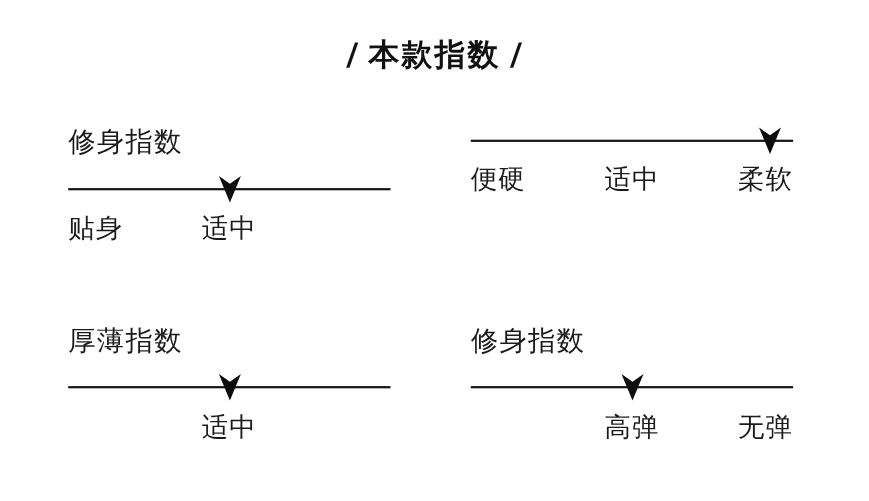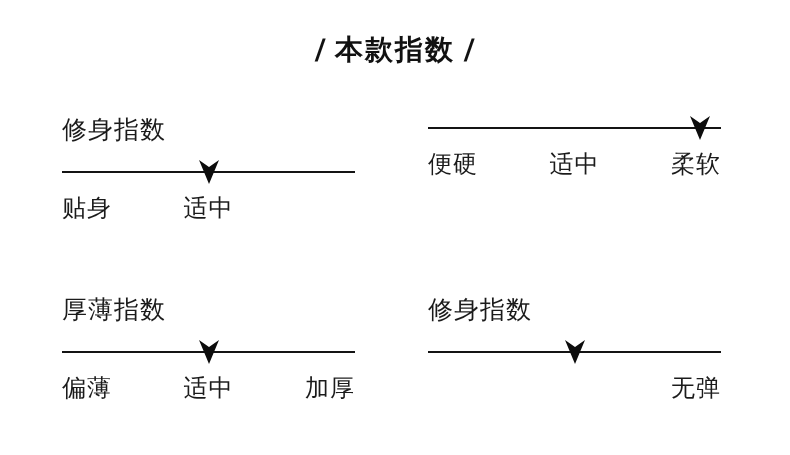--- a/index.html
+++ b/index.html
@@ -161,34 +161,33 @@
     <div class="group-heading">厚薄指数</div>
     <div class="scale">
       <div class="scale-line"></div>
       <div class="marker" style="left:50%">
         <svg width="24" height="26" viewBox="0 0 24 26" aria-hidden="true">
           <path d="M2 1 L12 8 L22 1 L12 25 Z" fill="#0d0d0d"></path>
         </svg>
       </div>
     </div>
     <div class="labels">
-      <span class="label pos-start">偏薄</span>
       <span class="label pos-mid">适中</span>
-      <span class="label pos-end">加厚</span>
     </div>
   </div>
 
   <div class="group col-right row-bottom">
     <div class="group-heading">修身指数</div>
     <div class="scale">
       <div class="scale-line"></div>
       <div class="marker" style="left:50%">
         <svg width="24" height="26" viewBox="0 0 24 26" aria-hidden="true">
           <path d="M2 1 L12 8 L22 1 L12 25 Z" fill="#0d0d0d"></path>
         </svg>
       </div>
     </div>
     <div class="labels">
+      <span class="label pos-mid">高弹</span>
       <span class="label pos-end">无弹</span>
     </div>
   </div>
 
 </div>
 
 </body></html>

